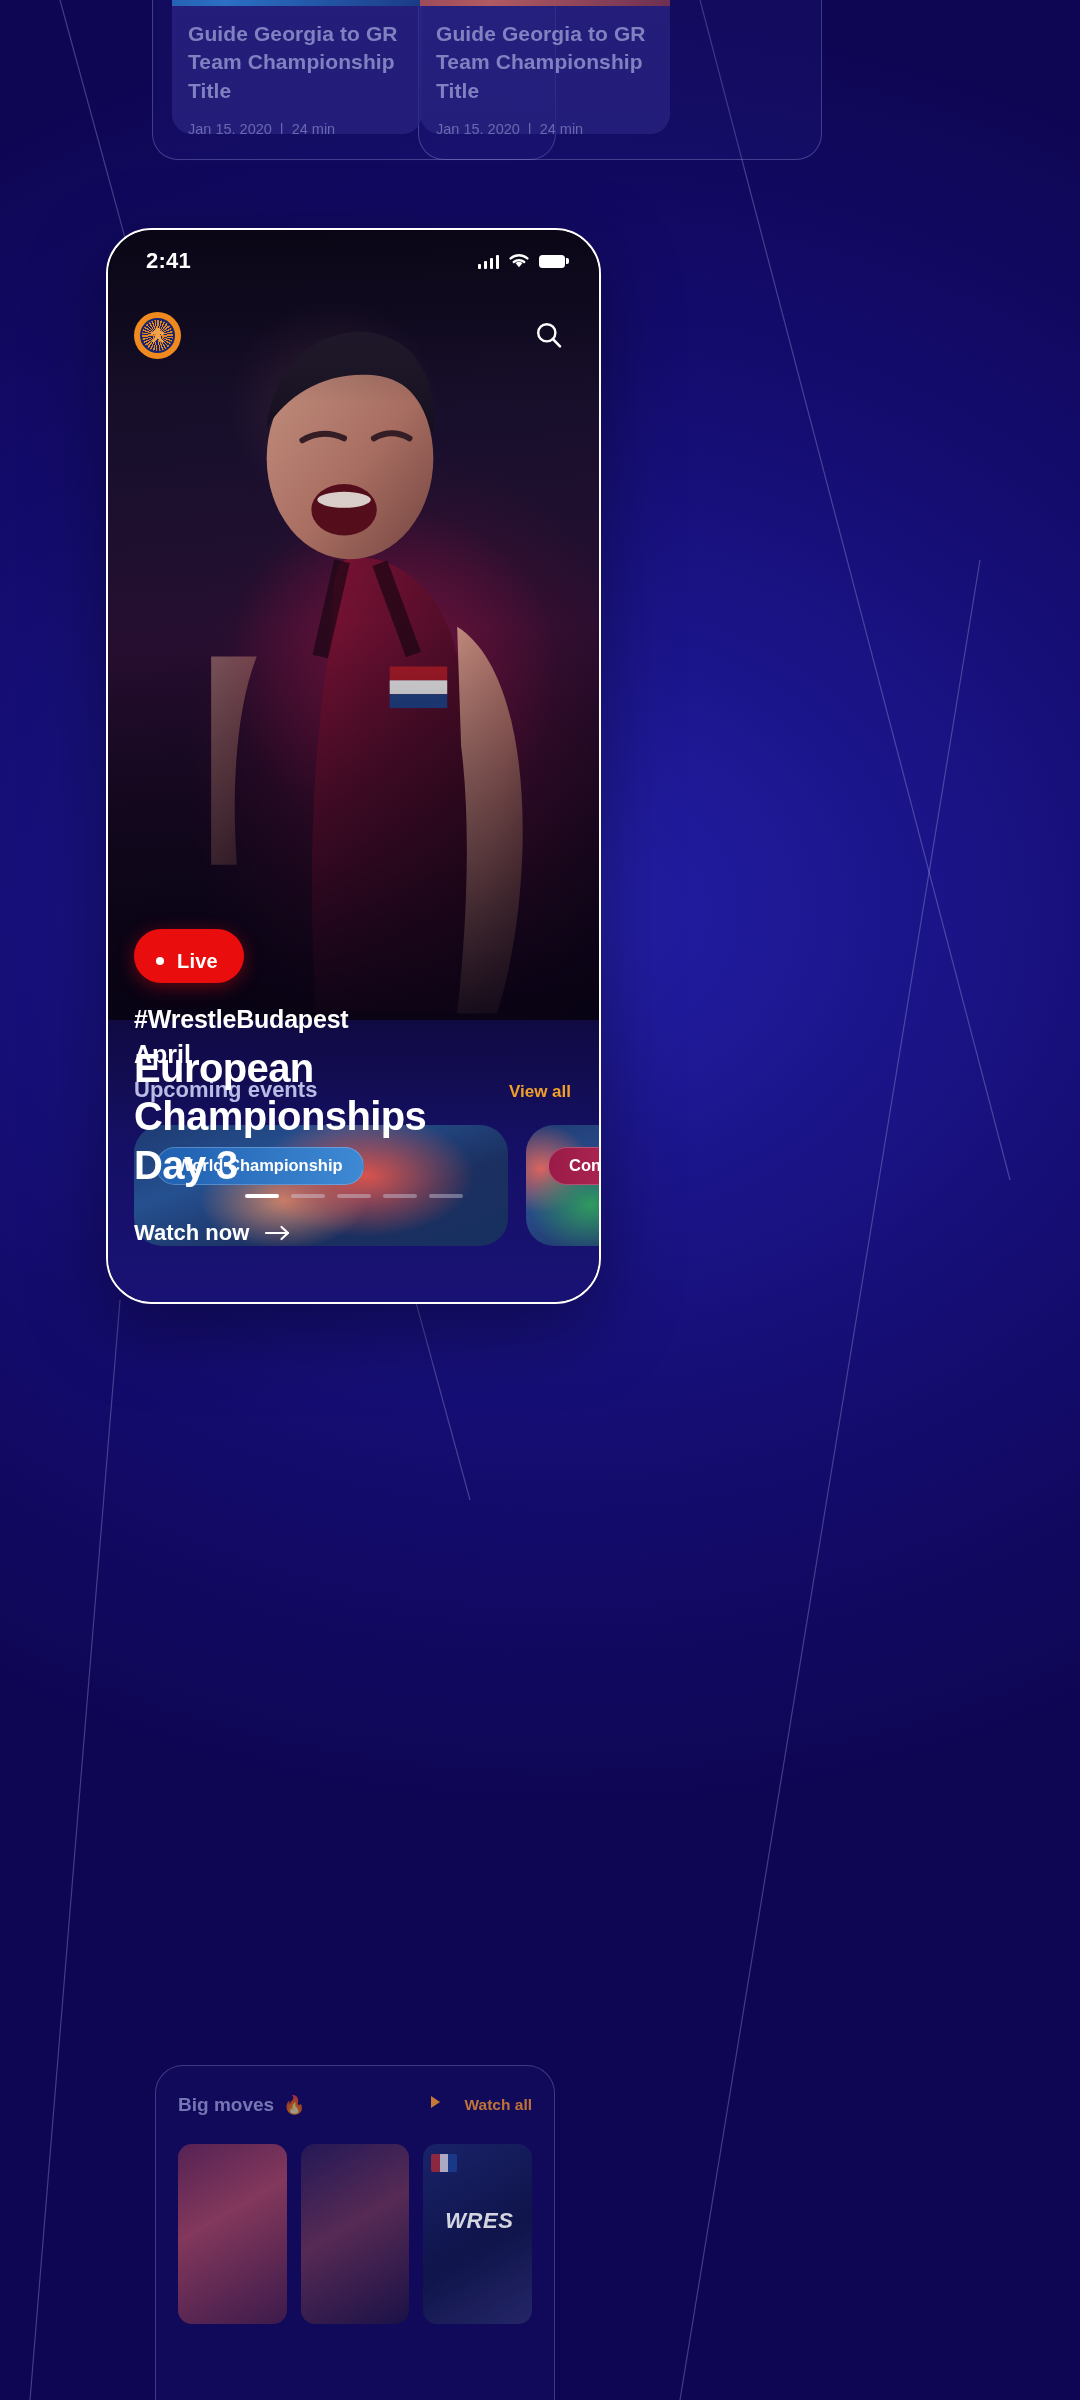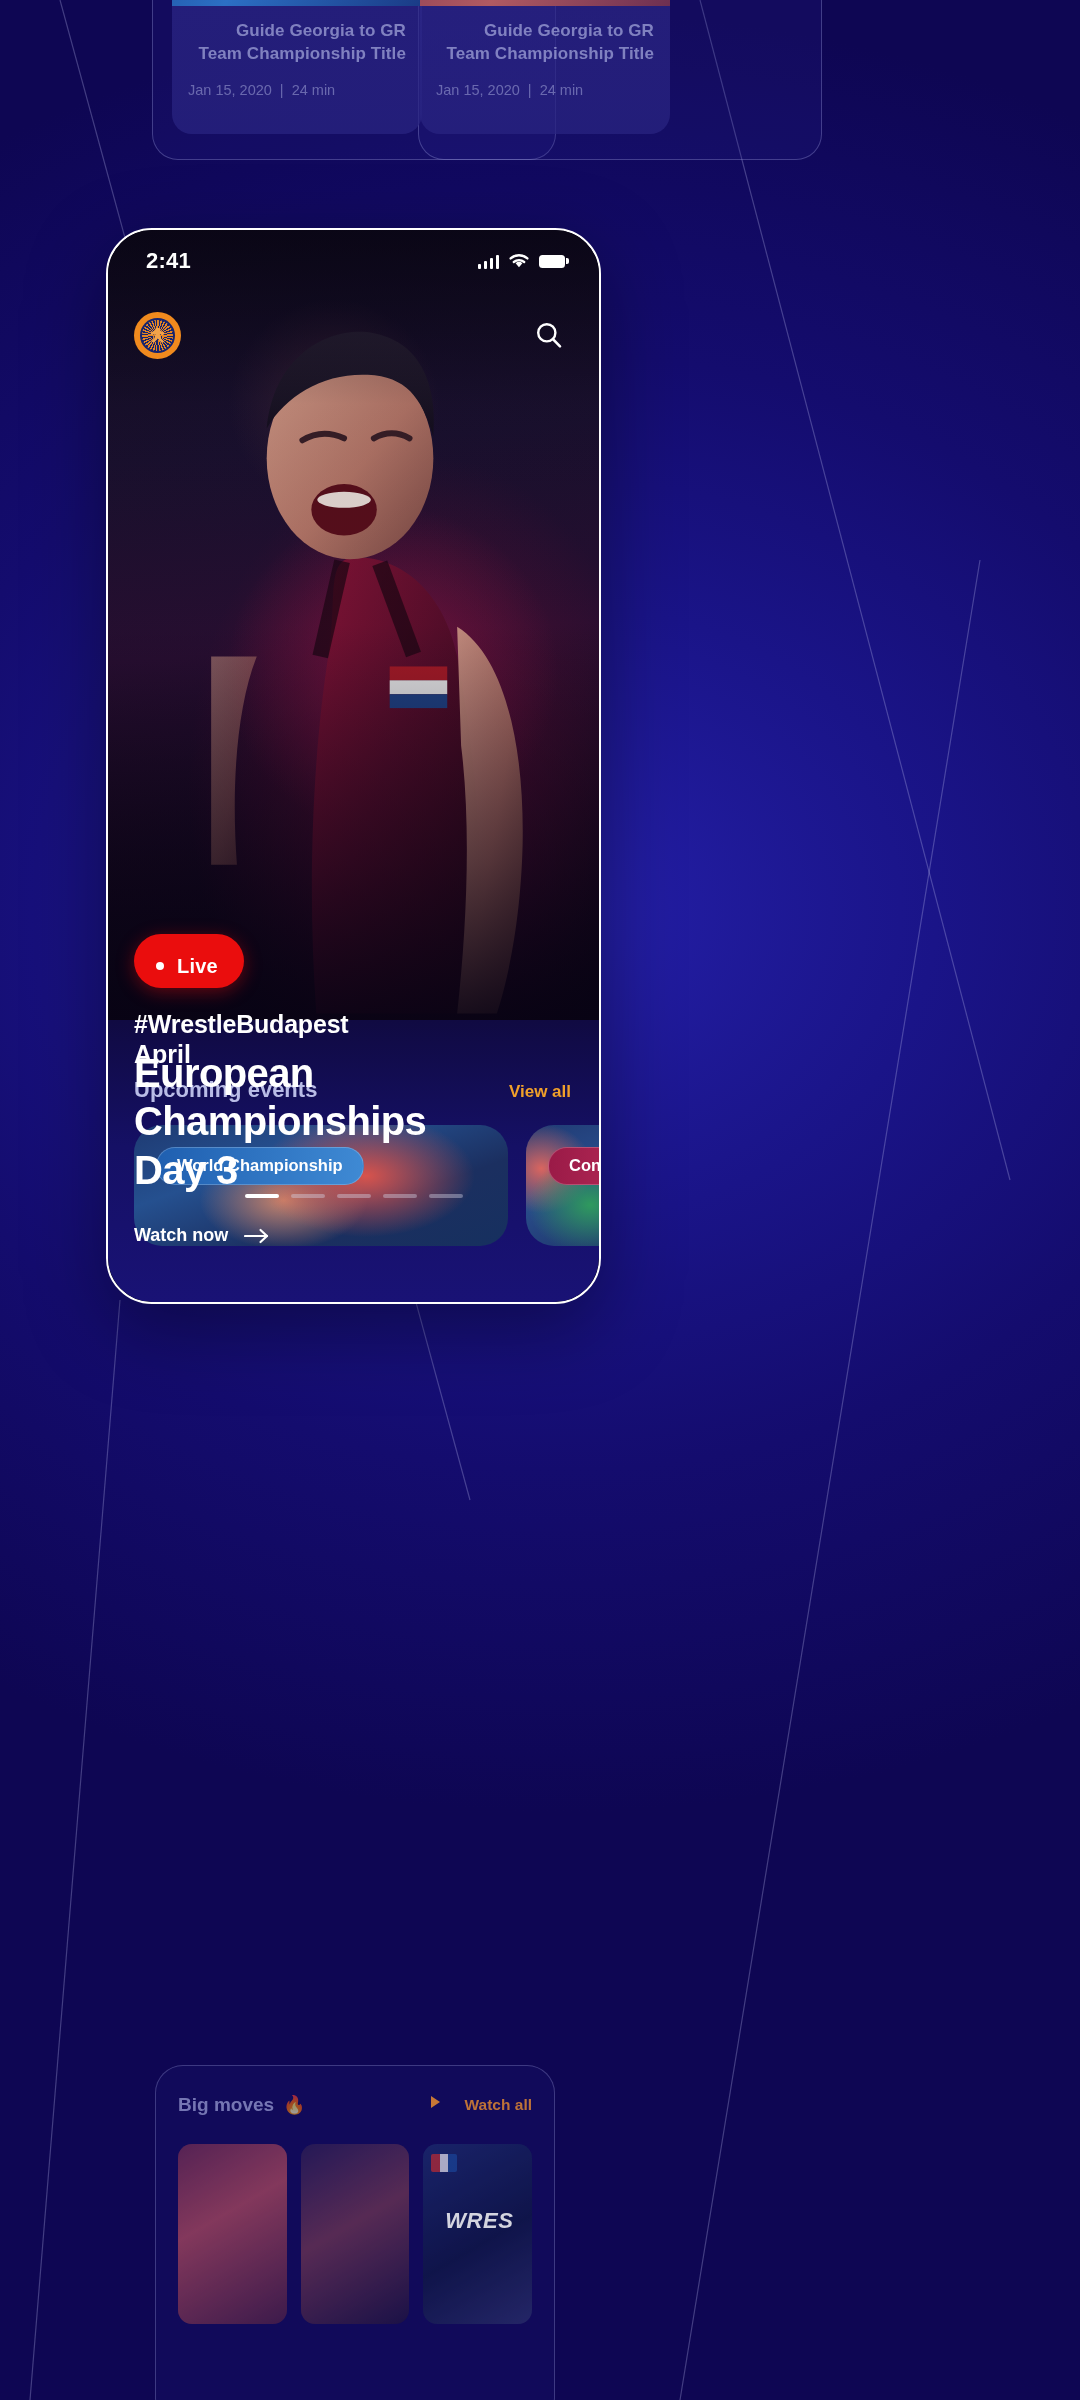--- a/index.html
+++ b/index.html
@@ -46,24 +46,23 @@
   .bg-card.c2 { left: 420px; }
   .bg-card-img { height: 140px; width: 100%; }
   .bg-card.c1 .bg-card-img {
     background: linear-gradient(120deg, #1d4f9e 0%, #2c6fc4 40%, #1a3b86 100%);
   }
   .bg-card.c2 .bg-card-img {
     background: linear-gradient(120deg, #8a3b52 0%, #b05a62 45%, #6d2f52 100%);
   }
   .bg-card-body { padding: 14px 16px 0 16px; }
   .bg-card-title {
-    font-size: 17px; font-weight: 700; line-height: 1.35;
+    font-size: 21px; font-weight: 700; line-height: 1.35;
     color: rgba(186,190,235,0.62);
     letter-spacing: .1px;
-    text-align: right;
   }
   .bg-card-meta {
     margin-top: 16px;
     font-size: 14.5px; font-weight: 400;
     color: rgba(175,180,228,0.50);
     white-space: nowrap;
   }
   .bg-card-meta .sep { padding: 0 8px; }
 
   
@@ -231,21 +230,21 @@
   .hero-title {
     margin-top: 10px;
     color: #fff;
     font-size: 40px; font-weight: 800;
     line-height: 1.22; letter-spacing: -.6px;
     max-width: 330px;
   }
   .watch-now {
     margin-top: 30px; margin-bottom: 56px;
     display: inline-flex; align-items: center; gap: 16px;
-    color: #fff; font-size: 18px; font-weight: 700; cursor: pointer;
+    color: #fff; font-size: 22px; font-weight: 700; cursor: pointer;
   }
   .arrow-ico { width: 26px; height: 16px; }
 
   
   .pagination {
     position: absolute; left: 0; right: 0; bottom: 104px;
     display: flex; align-items: center; justify-content: center; gap: 12px;
     z-index: 22;
   }
   .pg-dash { width: 34px; height: 4px; border-radius: 3px; background: rgba(214,214,232,0.40); }

